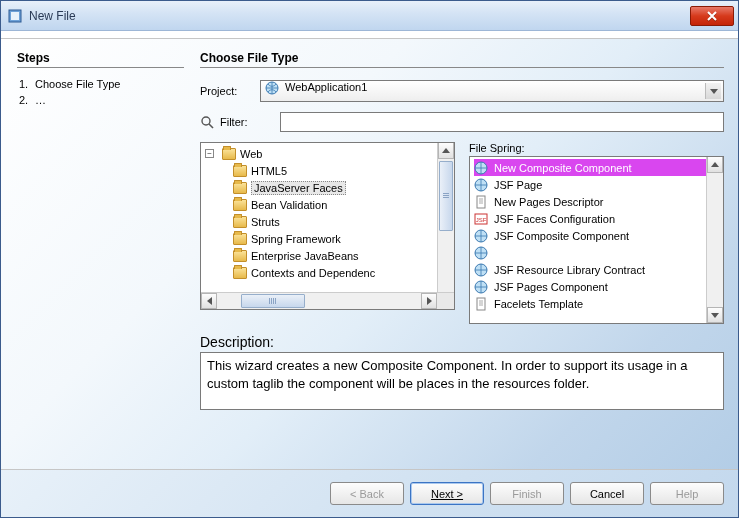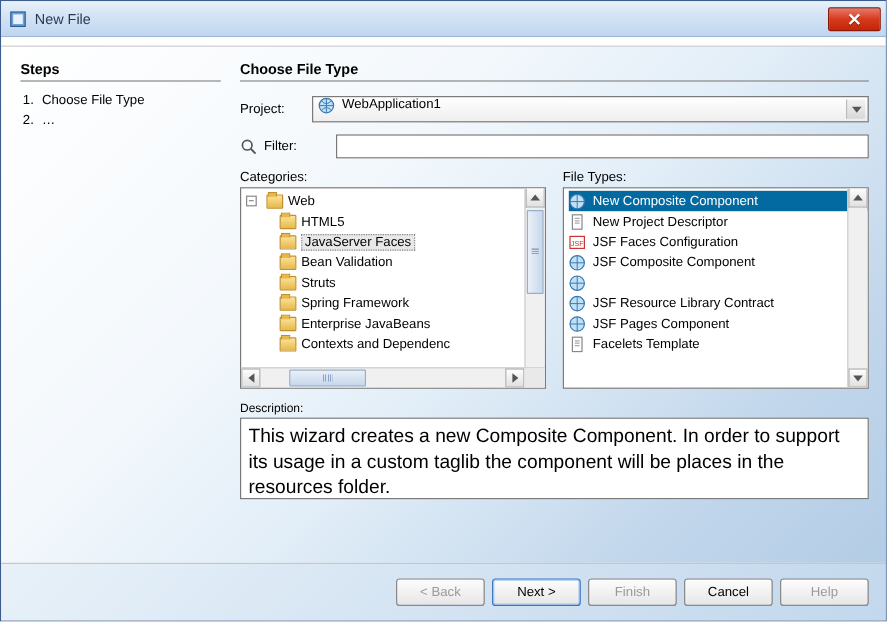--- a/index.html
+++ b/index.html
@@ -61,31 +61,31 @@
   .listbox li .spacer { width: 10px; flex: 0 0 auto; }
   .folder { width:14px; height:12px; background: linear-gradient(#fbe39a,#e7b94a); border:1px solid #c38f2a; border-radius:1px; position:relative; flex: 0 0 auto; }
   .folder::before { content:""; position:absolute; top:-3px; left:0; width:6px; height:3px; background:#e7b94a; border:1px solid #c38f2a; border-bottom:none; border-radius:1px 1px 0 0; }
   .listbox li.selected-cat { }
   .listbox li.selected-cat .label { background:#e8e8e8; border:1px dotted #888; padding: 0 2px; }
   
   .ft-box .scroll-v { bottom: 0; }
   .ft-box .scroll-v .track { bottom: 16px; }
   .ft-box .scroll-v .btn.down { position:absolute; bottom:0; left:0; right:0; }
   .ft-icon { width:14px; height:14px; flex: 0 0 auto; display:flex; align-items:center; justify-content:center; }
-  .ft-box li.selected { background:#0369a1; color:#fff; }
+  .ft-box li.selected { background:#d946ef; color:#fff; }
   .ft-box li .label { padding: 0 2px; }
   
   .desc-block { margin-top: 10px; }
-  .desc-block label { font-size:10px; }
-  .desc-box { border:1px solid #7a7a7a; background:#fff; height: 68px; padding: 4px 6px; font-size: 16px; line-height: 1.35; margin-top: 2px; overflow:hidden; }
+  .desc-block label { font-size:14px; }
+  .desc-box { border:1px solid #7a7a7a; background:#fff; height: 58px; padding: 4px 6px; font-size: 13px; line-height: 1.35; margin-top: 2px; overflow:hidden; }
 
   .button-bar { height: 48px; border-top: 1px solid #c6c6c6; display:flex; align-items:center; justify-content:flex-end; gap:6px; padding: 0 14px; background: linear-gradient(135deg, #e8f1f9 0%, #d0e1f1 60%, #c3d8ed 100%); }
   .button-bar button { min-width: 74px; height: 23px; font-size: 11px; border: 1px solid #8a8a8a; background: linear-gradient(#fdfdfd,#e6e6e6); border-radius: 3px; padding: 0 10px; cursor: pointer; }
   .button-bar button:disabled { color: #9a9a9a; cursor: default; }
-  .button-bar button.primary { border: 1px solid #3b74c4; box-shadow: 0 0 0 1px #a9c8ee inset; }
+  .button-bar button.primary { border: 1px solid #3b74c4; box-shadow: 0 0 0 1px #a9c8ee inset; text-decoration: underline; }
   
   .tri { width:0; height:0; }
   .tri-down { border-left:4px solid transparent; border-right:4px solid transparent; border-top:5px solid #555; }
   .tri-up { border-left:4px solid transparent; border-right:4px solid transparent; border-bottom:5px solid #555; }
   .tri-left { border-top:4px solid transparent; border-bottom:4px solid transparent; border-right:5px solid #555; }
   .tri-right { border-top:4px solid transparent; border-bottom:4px solid transparent; border-left:5px solid #555; }
 </style>
 </head>
 <body>
 
@@ -143,21 +143,20 @@
               <line x1="9" y1="9" x2="13" y2="13" stroke="#555" stroke-width="1.6"></line>
             </svg>
         </span>
         <label>Filter:</label>
         <input class="filter-input" value="" style="">
       </div>
 
       <div class="lists-row">
 
         <div class="list-col">
-          <label>Categories:</label>
           <div class="listbox cat-box">
             <ul id="cat-list">
                 <li>
                   <span class="toggle">−</span>
                   <span class="spacer" style="width: 0px;"></span>
                   <span class="folder"></span>
                   <span class="label">Web</span>
                 </li>
                 <li>
                   <span class="spacer"></span>
@@ -221,40 +220,49 @@
                 </div>
               <div class="btn right">
                   <span class="tri tri-right"></span>
                 </div>
               <div class="corner"></div>
             </div>
           </div>
         </div>
 
         <div class="list-col">
-          <label>File Types:</label>
+          <label>File Spring:</label>
           <div class="listbox ft-box">
             <ul id="ft-list">
                 <li class="selected">
                   <span class="ft-icon">
                     <svg width="14" height="14" viewBox="0 0 14 14">
                       <circle cx="7" cy="7" r="6" fill="#bfe0f5" stroke="#3a78b0"></circle>
                       <path d="M1 7h12M7 1v12" stroke="#3a78b0" stroke-width="0.8"></path>
                     </svg>
                   </span>
                   <span class="label">New Composite Component</span>
                 </li>
                 <li>
                   <span class="ft-icon">
                     <svg width="14" height="14" viewBox="0 0 14 14">
+                      <circle cx="7" cy="7" r="6" fill="#bfe0f5" stroke="#3a78b0"></circle>
+                      <path d="M1 7h12M7 1v12" stroke="#3a78b0" stroke-width="0.8"></path>
+                    </svg>
+                  </span>
+                  <span class="label">JSF Page</span>
+                </li>
+                <li>
+                  <span class="ft-icon">
+                    <svg width="14" height="14" viewBox="0 0 14 14">
                       <rect x="3" y="1" width="8" height="12" fill="#fff" stroke="#888"></rect>
                       <path d="M5 4h4M5 6h4M5 8h4" stroke="#aaa"></path>
                     </svg>
                   </span>
-                  <span class="label">New Project Descriptor</span>
+                  <span class="label">New Pages Descriptor</span>
                 </li>
                 <li>
                   <span class="ft-icon">
                     <svg width="14" height="14" viewBox="0 0 14 14">
                       <rect x="1" y="2" width="12" height="10" fill="#fff" stroke="#c33"></rect>
                       <text x="7" y="10" font-size="6" text-anchor="middle" fill="#c33">JSF</text>
                     </svg>
                   </span>
                   <span class="label">JSF Faces Configuration</span>
                 </li>

